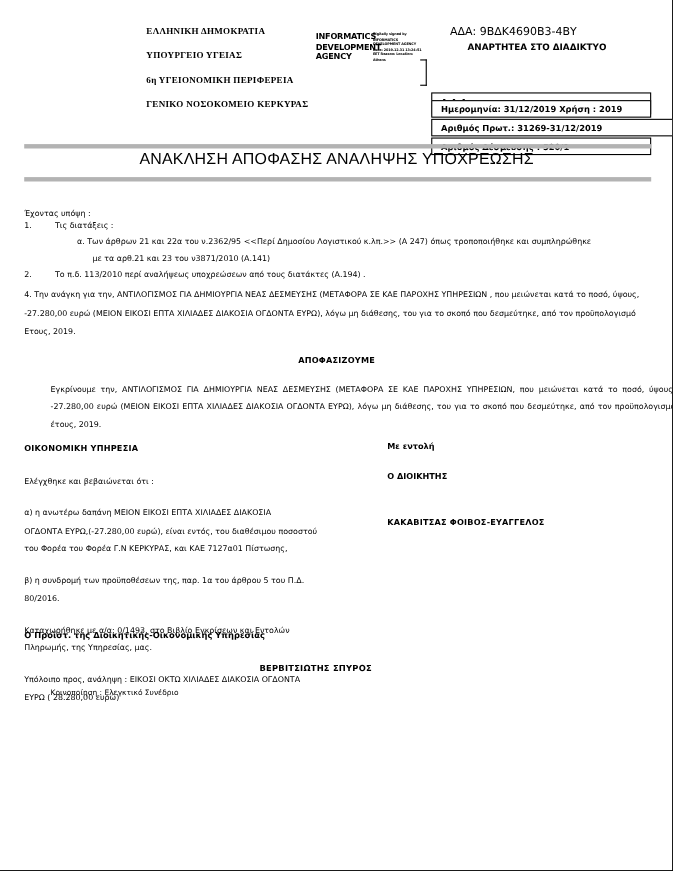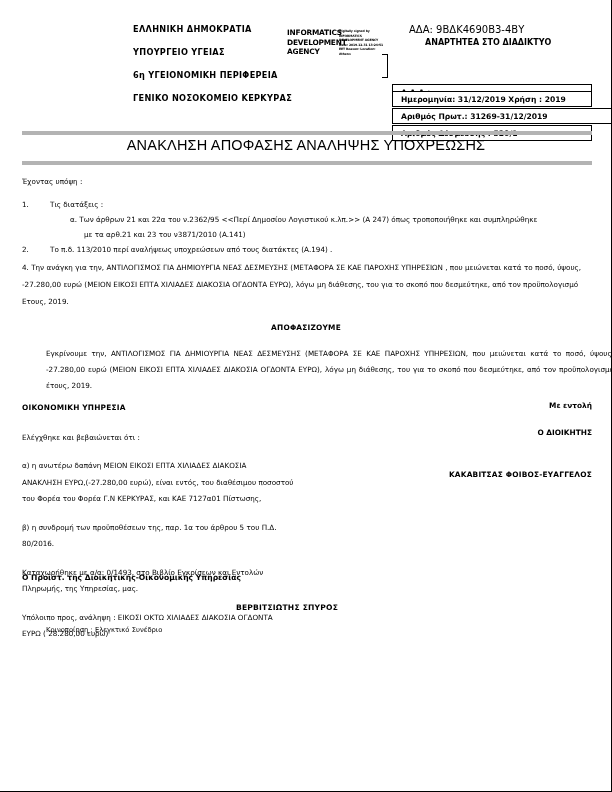--- a/index.html
+++ b/index.html
@@ -28,20 +28,21 @@
     top: 14px;
     left: 0;
     width: 612px;
     height: 120px;
   }
   .org-block {
     position: absolute;
     left: 133px;
     top: 10px;
     width: 160px;
+    font-family: Liberation Serif, serif;
   }
   .org-line {
     font-size: 8.2px;
     font-weight: bold;
     letter-spacing: 0.3px;
     white-space: nowrap;
     margin-bottom: 13px;
   }
   .org-line.wide { width: 200px; }
 
@@ -144,21 +145,21 @@
     position: absolute;
     left: 0;
     top: 172px;
     width: 612px;
     font-size: 7.2px;
     line-height: 12.5px;
   }
   .txt { position: absolute; white-space: nowrap; }
   .para { position: absolute; }
 
-  .intro      { left: 22px; top: 4px; }
+  .intro      { left: 22px; top: 16px; }
   .item-num-1 { left: 22px; top: 27px; }
   .item-txt-1 { left: 50px; top: 27px; }
   .sub-a-1    { left: 70px; top: 42px; }
   .sub-a-2    { left: 84px; top: 57px; }
   .item-num-2 { left: 22px; top: 72px; }
   .item-txt-2 { left: 50px; top: 72px; }
 
   .item-4 {
     left: 22px;
     top: 87px;
@@ -202,21 +203,21 @@
   }
   .col-left .ln { margin-bottom: 1px; }
   .just { text-align: justify; }
   .gap-above { margin-top: 13px; }
 
   .col-right {
     position: absolute;
     left: 352px;
     top: 228px;
     width: 240px;
-    text-align: right;
+    text-align: left;
     font-size: 7.4px;
     font-weight: bold;
   }
   .col-right .r1 { margin-bottom: 14px; }
   .col-right .r2 { margin-bottom: 30px; }
   .col-right .r3 { letter-spacing: 0.2px; }
 
   
   .sig-role {
     position: absolute;
@@ -292,21 +293,21 @@
 
     <div class="para item-4">4. Την ανάγκη για την, ΑΝΤΙΛΟΓΙΣΜΟΣ ΓΙΑ ΔΗΜΙΟΥΡΓΙΑ ΝΕΑΣ ΔΕΣΜΕΥΣΗΣ (ΜΕΤΑΦΟΡΑ ΣΕ ΚΑΕ ΠΑΡΟΧΗΣ ΥΠΗΡΕΣΙΩΝ , που μειώνεται κατά το ποσό, ύψους, -27.280,00 ευρώ (ΜΕΙΟΝ ΕΙΚΟΣΙ ΕΠΤΑ ΧΙΛΙΑΔΕΣ ΔΙΑΚΟΣΙΑ ΟΓΔΟΝΤΑ ΕΥΡΩ), λόγω μη διάθεσης, του για το σκοπό που δεσμεύτηκε, από τον προϋπολογισμό Ετους, 2019.</div>
 
     <div class="apofasizoume">ΑΠΟΦΑΣΙΖΟΥΜΕ</div>
     <div class="para approve-para">Εγκρίνουμε την, ΑΝΤΙΛΟΓΙΣΜΟΣ ΓΙΑ ΔΗΜΙΟΥΡΓΙΑ ΝΕΑΣ ΔΕΣΜΕΥΣΗΣ (ΜΕΤΑΦΟΡΑ ΣΕ ΚΑΕ ΠΑΡΟΧΗΣ ΥΠΗΡΕΣΙΩΝ, που μειώνεται κατά το ποσό, ύψους, -27.280,00 ευρώ (ΜΕΙΟΝ ΕΙΚΟΣΙ ΕΠΤΑ ΧΙΛΙΑΔΕΣ ΔΙΑΚΟΣΙΑ ΟΓΔΟΝΤΑ ΕΥΡΩ), λόγω μη διάθεσης, του για το σκοπό που δεσμεύτηκε, από τον προϋπολογισμό έτους, 2019.</div>
 
     <div class="col-left">
       <div class="hd">ΟΙΚΟΝΟΜΙΚΗ ΥΠΗΡΕΣΙΑ</div>
       <div class="ln">Ελέγχθηκε και βεβαιώνεται ότι :</div>
       <div class="ln just gap-above">α)  η  ανωτέρω  δαπάνη  ΜΕΙΟΝ  ΕΙΚΟΣΙ  ΕΠΤΑ  ΧΙΛΙΑΔΕΣ  ΔΙΑΚΟΣΙΑ</div>
-      <div class="ln">ΑΝΑΚΛΗΣΗ ΕΥΡΩ,(-27.280,00 ευρώ), είναι εντός, του διαθέσιμου ποσοστού</div>
+      <div class="ln">ΟΓΔΟΝΤΑ ΕΥΡΩ,(-27.280,00 ευρώ), είναι εντός, του διαθέσιμου ποσοστού</div>
       <div class="ln">του Φορέα  του Φορέα Γ.Ν ΚΕΡΚΥΡΑΣ, και ΚΑΕ 7127α01 Πίστωσης,</div>
       <div class="ln gap-above">β) η συνδρομή των προϋποθέσεων της, παρ. 1α του άρθρου 5 του Π.Δ.</div>
       <div class="ln">80/2016.</div>
       <div class="ln gap-above">Καταχωρήθηκε  με  α/α:  0/1493,   στο  Βιβλίο  Εγκρίσεων  και  Εντολών</div>
       <div class="ln">Πληρωμής, της Υπηρεσίας, μας.</div>
       <div class="ln gap-above">Υπόλοιπο προς, ανάληψη : ΕΙΚΟΣΙ ΟΚΤΩ ΧΙΛΙΑΔΕΣ ΔΙΑΚΟΣΙΑ ΟΓΔΟΝΤΑ</div>
       <div class="ln">ΕΥΡΩ ( 28.280,00 ευρώ)</div>
     </div>
 
     <div class="col-right">

